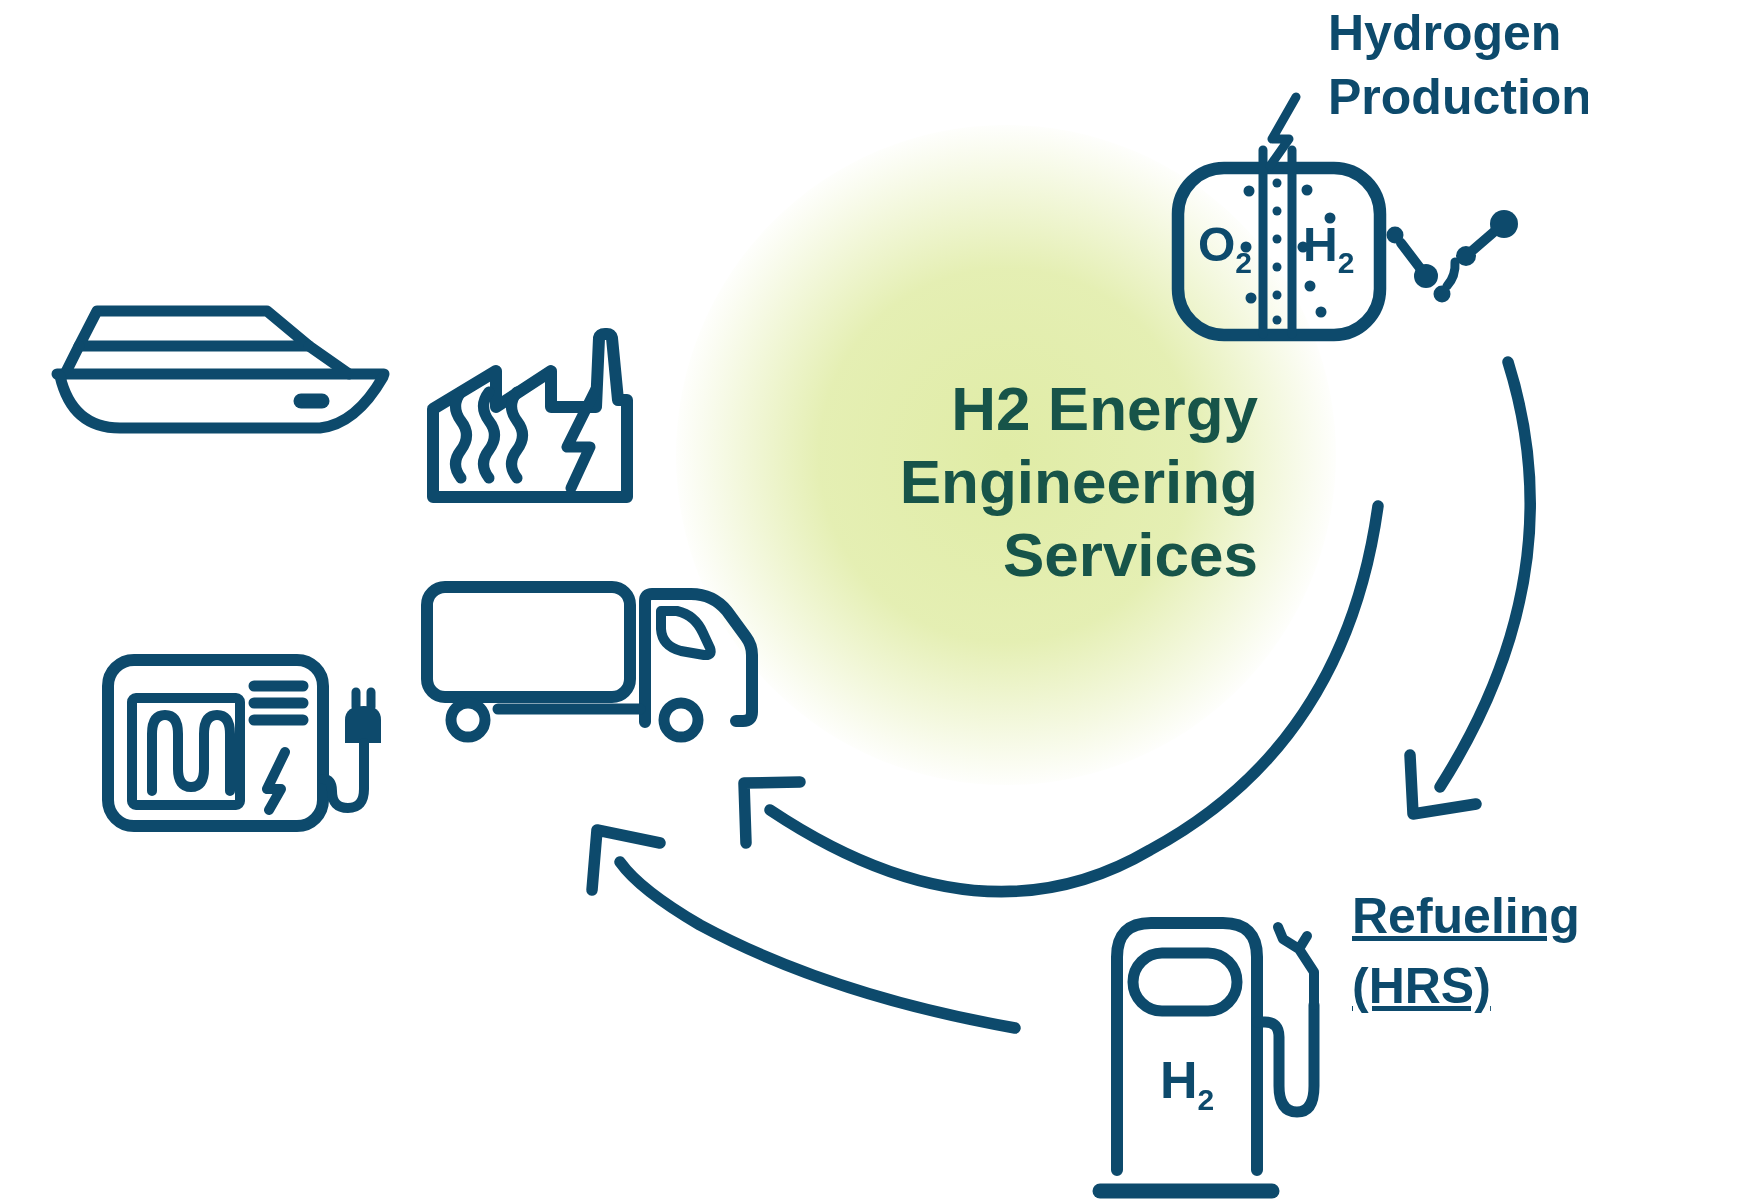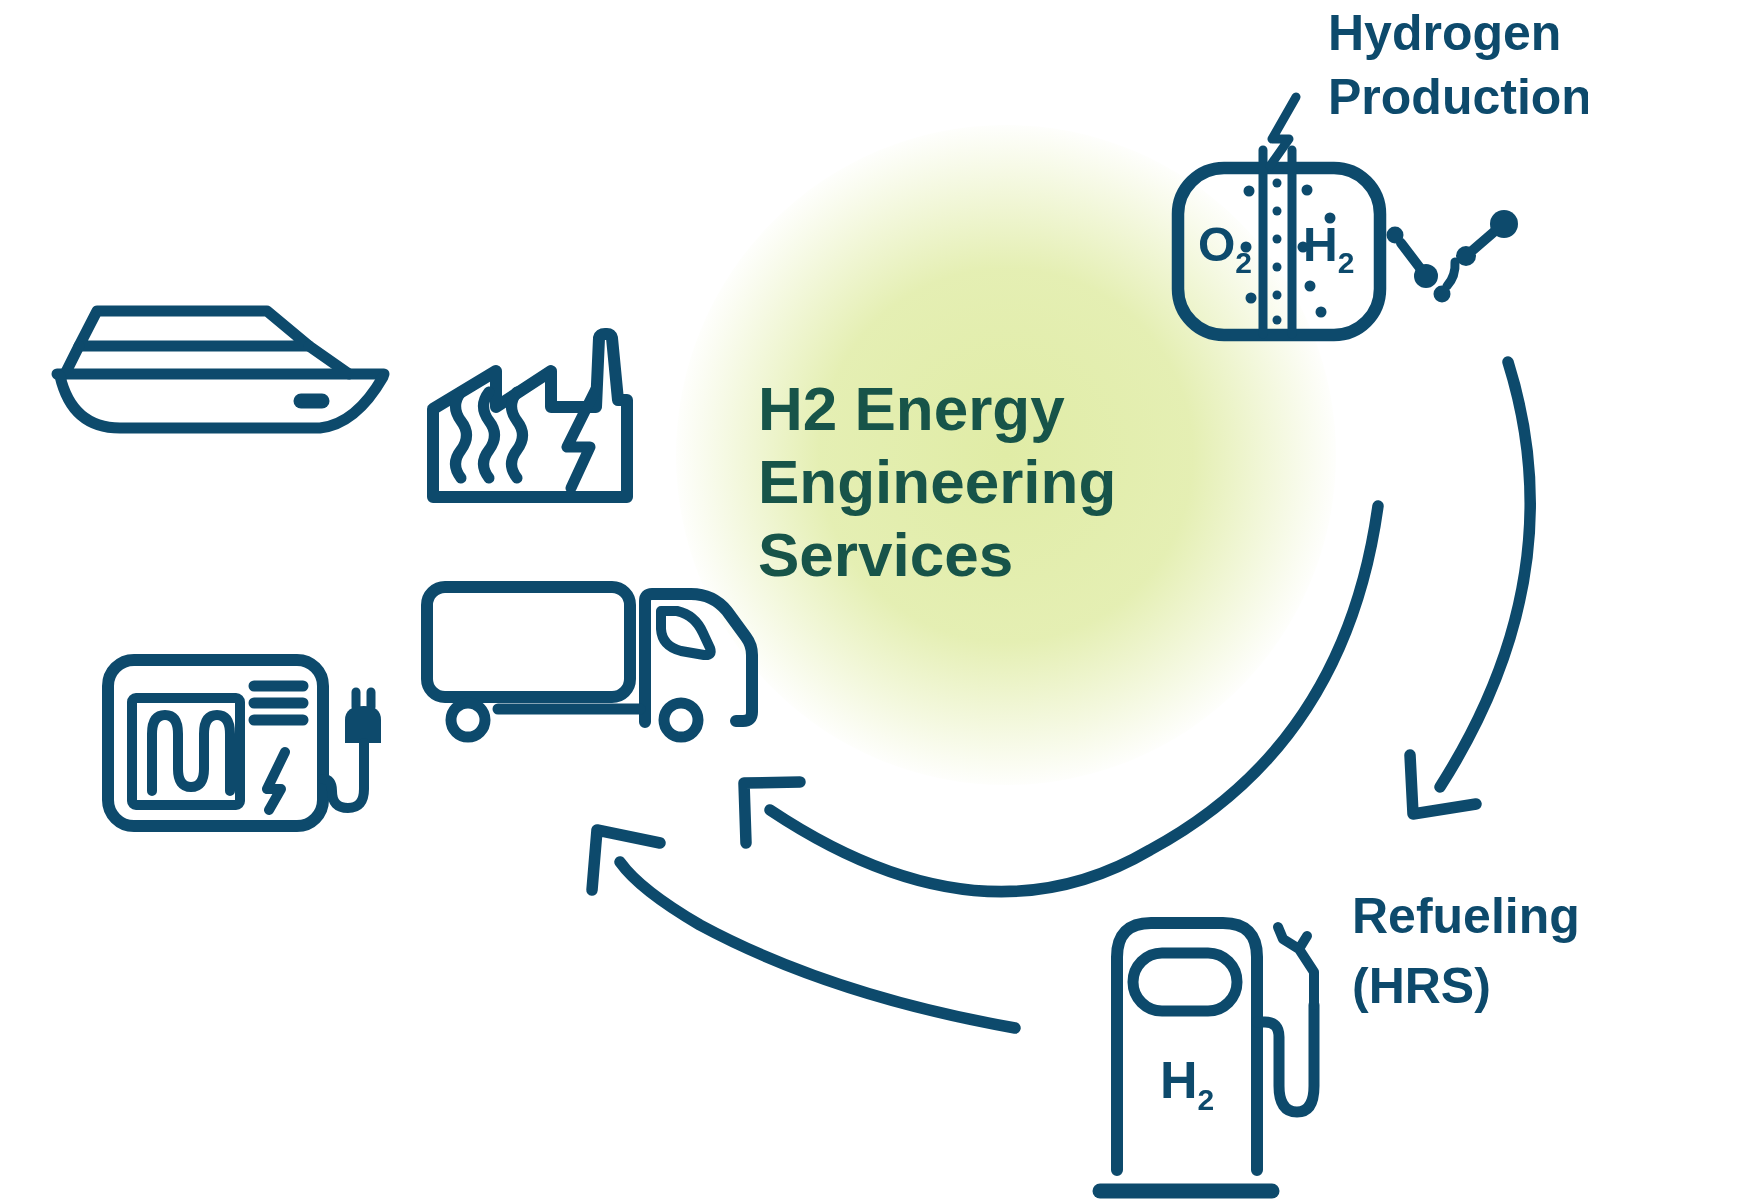--- a/index.html
+++ b/index.html
@@ -7,21 +7,21 @@
           font-family:"Liberation Sans",sans-serif;}
   .glow{position:absolute;left:676px;top:125px;width:660px;height:660px;border-radius:50%;
         background:radial-gradient(circle,#e0eca6 0%, rgba(224,236,166,0.85) 40%, rgba(255,255,255,0) 72%);}
   .art{position:absolute;left:0;top:0;}
   .art path,.art rect,.art circle{stroke:#0d4a6c;stroke-width:12;fill:none;
         stroke-linecap:round;stroke-linejoin:round;}
   .art .fill{fill:#0d4a6c;stroke:none;}
   .label{position:absolute;color:#0d4a6c;font-weight:700;font-size:50px;line-height:64px;
          white-space:pre-line;letter-spacing:0px;}
   .label.two{line-height:70px;}
-  .center-title{position:absolute;left:758px;top:372px;width:500px;text-align:left;
+  .center-title{position:absolute;left:758px;top:372px;width:500px;text-align:right;
          color:#175449;font-weight:700;font-size:62px;line-height:73px;white-space:pre-line;}
   .chem{position:absolute;color:#0d4a6c;font-weight:700;font-size:48px;line-height:1.14;text-align:center;}
   .chem sub{font-size:30px;vertical-align:baseline;position:relative;top:12px;}
   .chem.pump{font-size:52px;}
 </style>
 </head>
 <body>
 
 <div class="canvas">
 
@@ -116,21 +116,21 @@
     <g>
       <path d="M 1015 1028 Q 830 995 700 925 Q 640 890 620 862" style="stroke-width:11.5"></path>
       <path d="M 660 843 L 597 830 L 592 890" style="stroke-width:11.5"></path>
     </g>
   </svg>
 
   <div class="label" style="left:1328px;top:1px;width:330px;">Hydrogen
 Production</div>
 
 
-  <div class="label two" style="left:1352px;top:881px;width:300px;">Refueling
+  <div class="label two" style="left:1352px;top:881px;width:300px;text-decoration:underline;">Refueling
 (HRS)</div>
 
   <div class="center-title">H2 Energy
 Engineering
 Services</div>
 
   <div class="chem" style="left:1198px;top:218px;">
     <span>O</span><sub>2</sub>
   </div>
 

